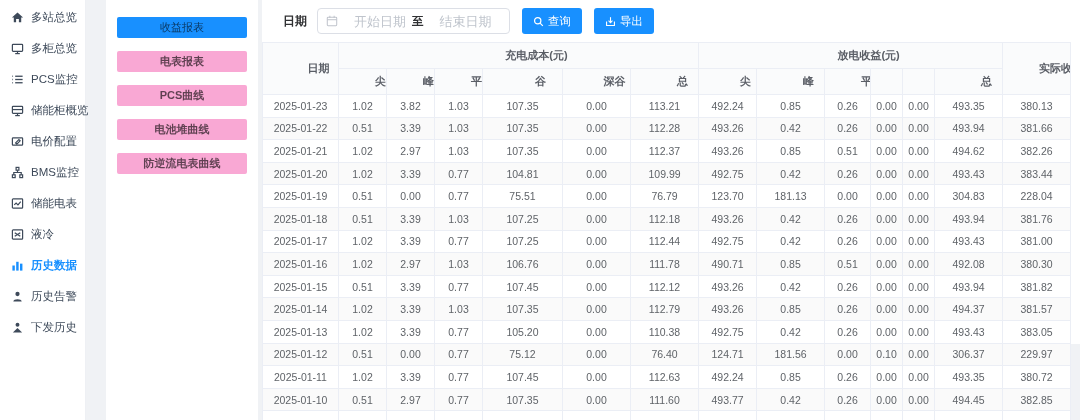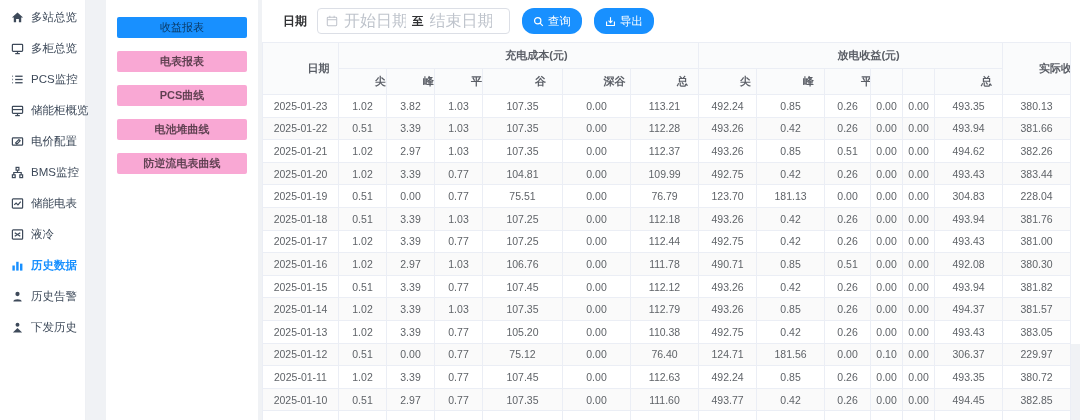--- a/index.html
+++ b/index.html
@@ -19,24 +19,24 @@
   .sub-btn { display:block; width:130px; height:21px; margin:0 auto 13px auto; border:none; border-radius:2px; font-size:11px; color:rgba(0,0,0,0.62); text-align:center; line-height:21px; cursor:pointer; font-family:inherit; }
   .sub-btn.active { background:#1890ff; }
   .sub-btn.normal { background:#f9a8d4;font-weight:bold; }
 
   
   .main { position:absolute; left:262px; top:0; width:818px; height:344px; background:#ffffff; }
   .filter-row { display:flex; align-items:center; height:42px; padding-left:21px; }
   .filter-label { font-size:12px; font-weight:bold; color:#303133; margin-right:10px; }
   .date-range { width:193px; height:26px; border:1px solid #dcdfe6; border-radius:4px; display:flex; align-items:center; padding:0 8px; background:#fff; }
   .date-range .cal { color:#c0c4cc; display:inline-flex; margin-right:6px; }
-  .date-range input { border:none; outline:none; width:62px; font-size:16px; color:#606266; text-align:right; background:transparent; font-family:inherit; }
+  .date-range input { border:none; outline:none; width:62px; font-size:13px; color:#606266; text-align:right; background:transparent; font-family:inherit; }
   .date-range input::placeholder { color:#bfc4cc; }
   .range-sep { font-size:11.5px; color:#303133; font-weight:bold; padding:0 6px; }
-  .btn-blue { height:26px; margin-left:12px; padding:0 11px; background:#1890ff; color:#ffffff; border:none; border-radius:12px; font-size:11.5px; display:inline-flex; align-items:center; gap:4px; cursor:pointer; font-family:Liberation Sans, sans-serif; }
+  .btn-blue { height:26px; margin-left:12px; padding:0 11px; background:#1890ff; color:#ffffff; border:none; border-radius:3px; font-size:11.5px; display:inline-flex; align-items:center; gap:4px; cursor:pointer; font-family:Liberation Sans, sans-serif; }
   .btn-blue .bic { display:inline-flex; }
 
   
   table { border-collapse:collapse; table-layout:fixed; width:808px; margin-left:0; }
   th, td { border:1px solid #ebeef5; font-size:10.5px; text-align:center; overflow:hidden; white-space:nowrap; }
   thead th { background:#fafbfc; color:#5a5e66; font-weight:bold; font-size:11px; height:26px;padding-left:36px; }
   tbody td { color:#5f6368; height:22.6px; }
   tbody tr:nth-child(even) td { background:#fafafa; }
   tbody tr:nth-child(odd) td { background:#ffffff; }
 </style>

